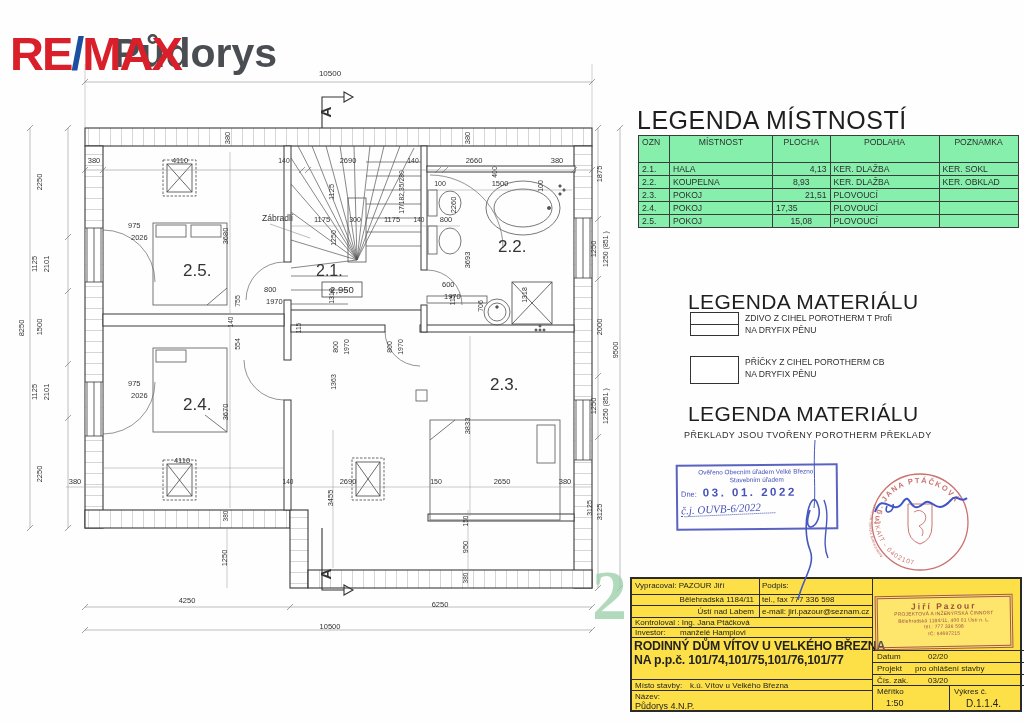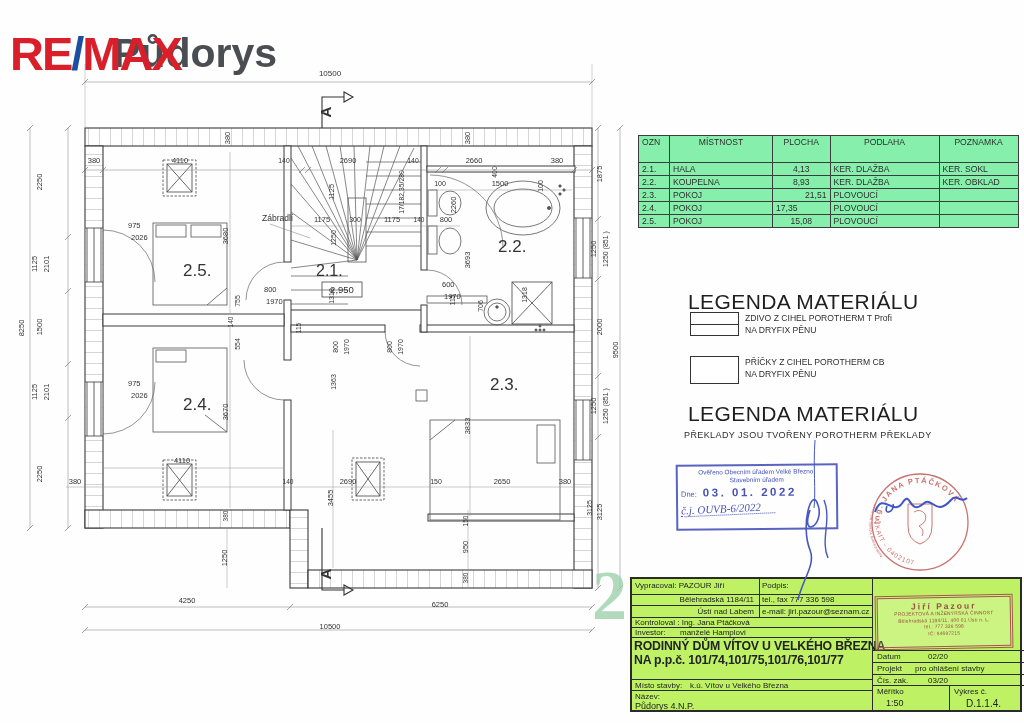--- a/index.html
+++ b/index.html
@@ -42,21 +42,21 @@
   #round-stamp{left:853px;top:460px;z-index:3;}
   
   #pazour{left:243px;top:16px;width:132px;height:48px;border:3px double #a3564a;color:#9c5044;
      transform:rotate(-1deg);text-align:center;z-index:4;background:rgba(255,255,255,.2);}
   #pazour .nm{font-size:8.5px;font-weight:bold;letter-spacing:2px;margin-top:3px;}
   #pazour .sm{font-size:4.9px;line-height:6.5px;letter-spacing:.2px;}
   
   #wm2{left:592px;top:556px;font-size:70px;font-weight:bold;color:#9fd0ac;opacity:.8;z-index:4;
      font-family:"Liberation Serif",serif;}
   
-  #tblock{left:630px;top:577px;width:392px;height:135px;border:2px solid #2b2b2b;z-index:3;background:#bef264;box-sizing:border-box;}
+  #tblock{left:630px;top:577px;width:392px;height:135px;border:2px solid #2b2b2b;z-index:3;background:#fde047;box-sizing:border-box;}
   #tblock .hl{position:absolute;height:1px;background:#2b2b2b;}
   #tblock .vl{position:absolute;width:1px;background:#2b2b2b;}
   #tblock .t{position:absolute;font-size:8px;white-space:nowrap;color:#222;}
   #tblock .big{font-size:12.3px;font-weight:bold;letter-spacing:-.2px;}
   #sig{left:780px;top:430px;z-index:4;}
 </style>
 </head>
 <body>
 
 <div id="page">
@@ -299,35 +299,36 @@
         <text x="227" y="558" font-size="7.5" text-anchor="middle" transform="rotate(-90 227 558)">1250</text>
         <text x="592" y="508" font-size="7" text-anchor="middle" transform="rotate(-90 592 508)">3125</text>
         <text x="187" y="603" font-size="7.5" text-anchor="middle">4250</text>
         <text x="440" y="607" font-size="7.5" text-anchor="middle">6250</text>
         <text x="330" y="629" font-size="7.5" text-anchor="middle">10500</text>
         <text x="331" y="112" font-size="15" text-anchor="middle" font-weight="bold" transform="rotate(-90 331 112)">A</text>
         <text x="331" y="574" font-size="15" text-anchor="middle" font-weight="bold" transform="rotate(-90 331 574)">A</text>
       </g>
   </svg>
 
+  <div class="abs" id="legend-rooms-title">LEGENDA MÍSTNOSTÍ</div>
   <table class="abs" id="legend-rooms">
       <thead>
         <tr>
           <th style="width: 24px; text-align: left;">OZN</th>
           <th style="width: 96px;">MÍSTNOST</th>
           <th style="width: 45px;">PLOCHA</th>
           <th style="width: 102px;">PODLAHA</th>
           <th style="width: 72px;">POZNAMKA</th>
         </tr>
       </thead>
       <tbody>
         <tr>
           <td>2.1.</td>
           <td>HALA</td>
-          <td style="text-align: center; margin-left: 15px;">4,13</td>
+          <td style="text-align: right; margin-left: 15px;">4,13</td>
           <td>KER. DLAŽBA</td>
           <td>KER. SOKL</td>
         </tr>
         <tr>
           <td>2.2.</td>
           <td>KOUPELNA</td>
           <td style="text-align: center;">8,93</td>
           <td>KER. DLAŽBA</td>
           <td>KER. OBKLAD</td>
         </tr>

